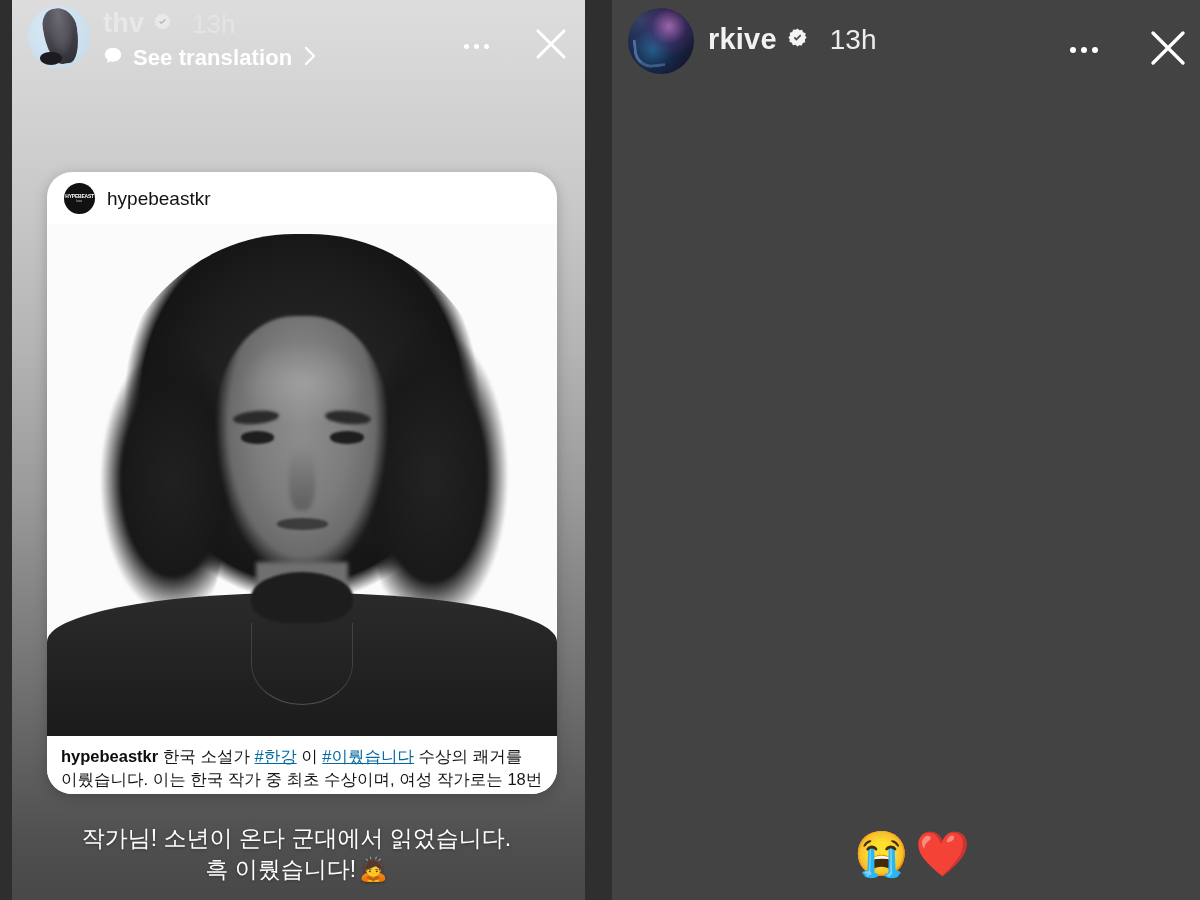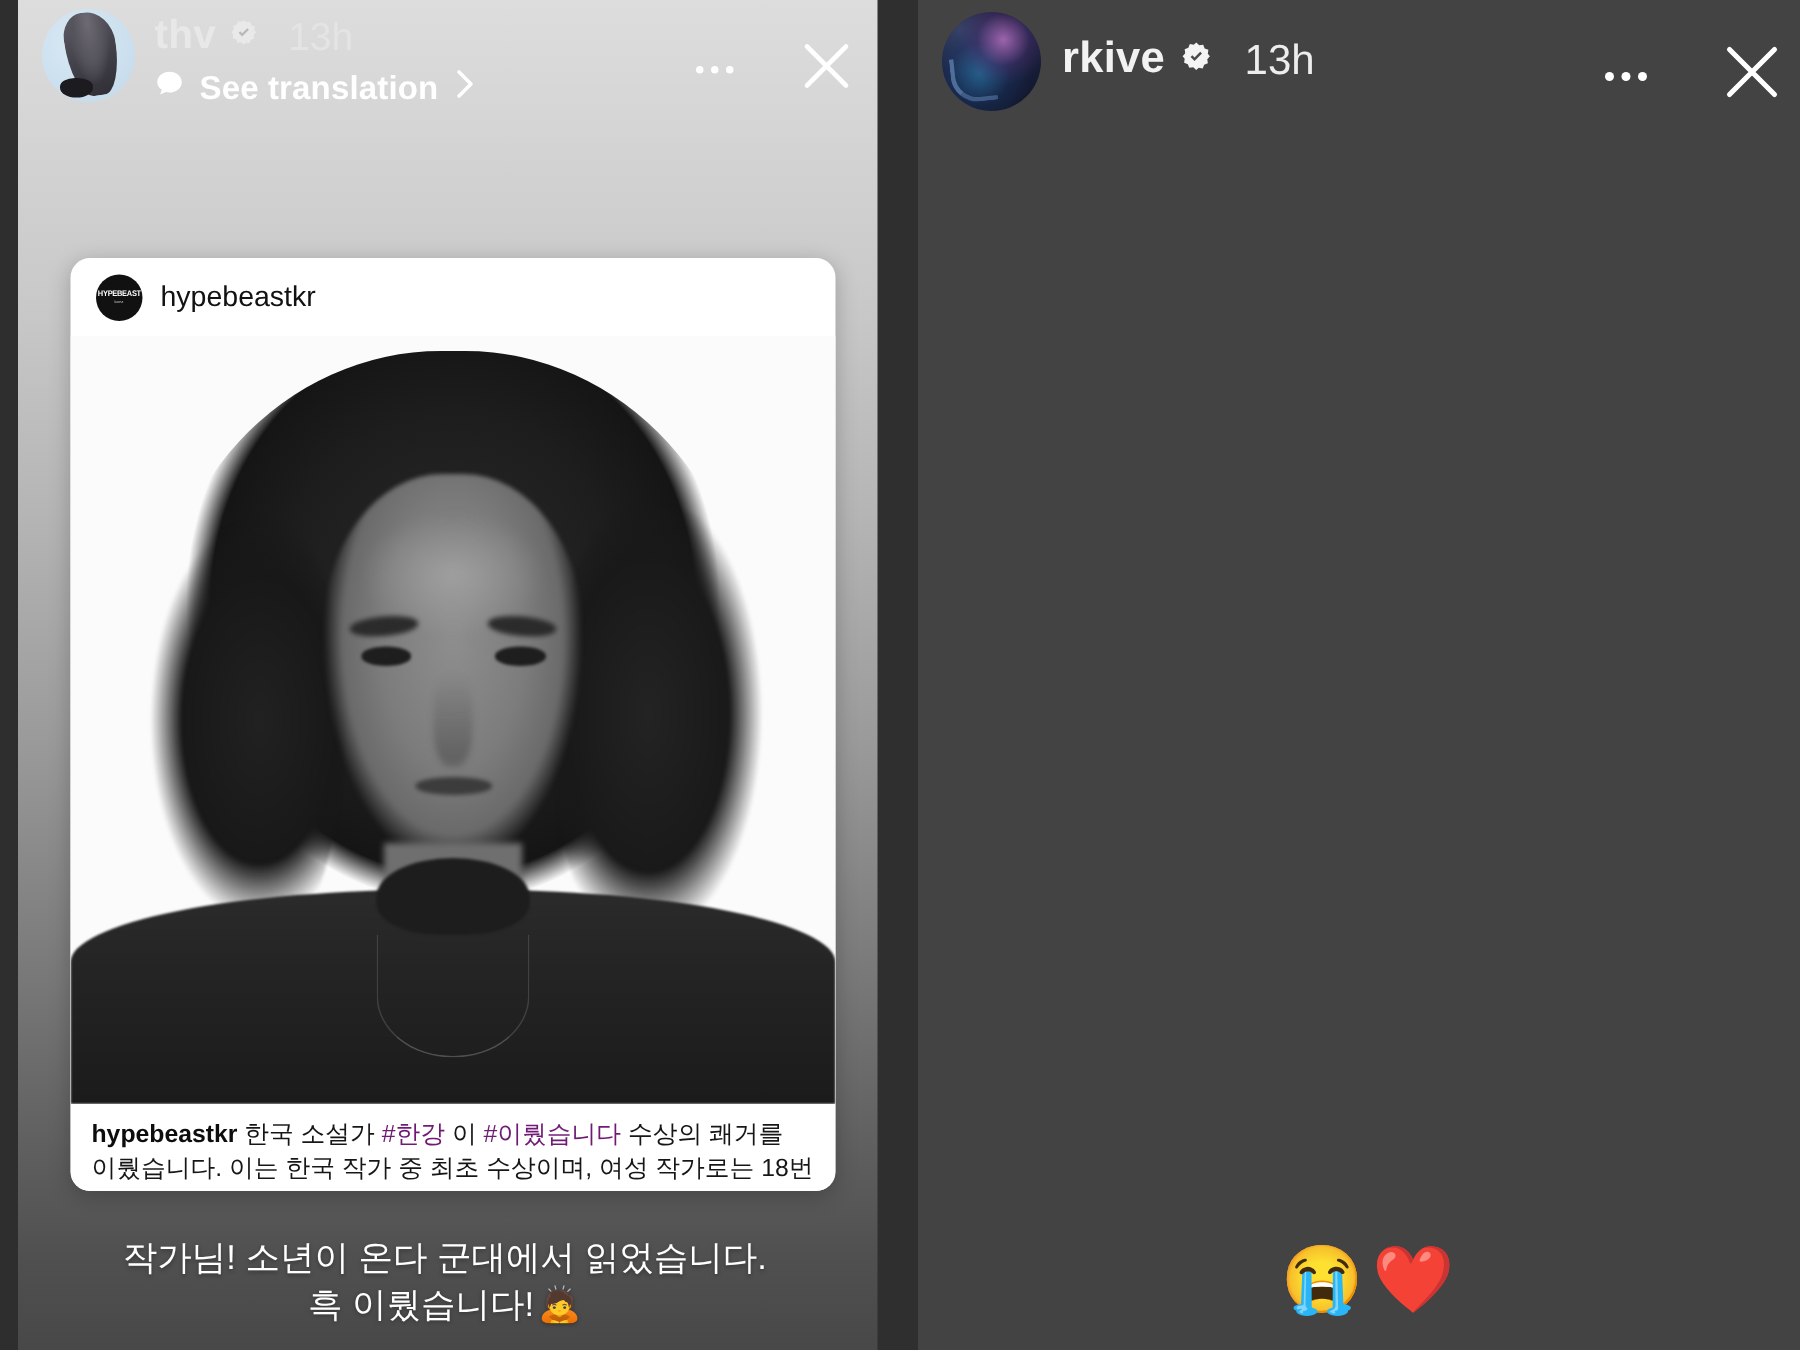--- a/index.html
+++ b/index.html
@@ -130,21 +130,21 @@
 
   
   .post-card {
     position:absolute;
     background:#ffffff;
     border-radius:14px;
     box-shadow:0 3px 14px rgba(0,0,0,.22);
     overflow:hidden;
     display:flex; flex-direction:column;
   }
-  .card-left  { left:35px;  top:172px; width:510px; height:622px; border-radius:13px; }
+  .card-left  { left:35px;  top:172px; width:510px; height:622px; border-radius:25px; }
 
   .card-head { display:flex; align-items:center; flex:none; }
   .card-left  .card-head { padding:11px 0 10px 17px; }
 
   .brand-badge {
     border-radius:50%;
     background:#111111;
     display:flex; align-items:center; justify-content:center;
     flex-direction:column;
     flex:none;
@@ -252,21 +252,21 @@
 
   
   .caption { flex:1; background:#ffffff; }
   .card-left .caption  { padding:9px 14px 0 14px; }
   .cap-text {
     color:#161616;
     word-break:keep-all;
   }
   .card-left  .cap-text { font-size:16.5px; line-height:1.42; }
   .cap-user { font-weight:bold; color:#0d0d0d; }
-  .cap-tag { color:#701a75; }
+  .cap-tag { color:#0369a1;text-decoration:underline; }
   .cap-ellipsis { color:#9a9a9a; }
 
   
   .story-reply {
     position:absolute; left:0; right:0; bottom:0;
     text-align:center;
     padding:0 44px 14px 40px;
     z-index:15;
   }
   .reply-line {

